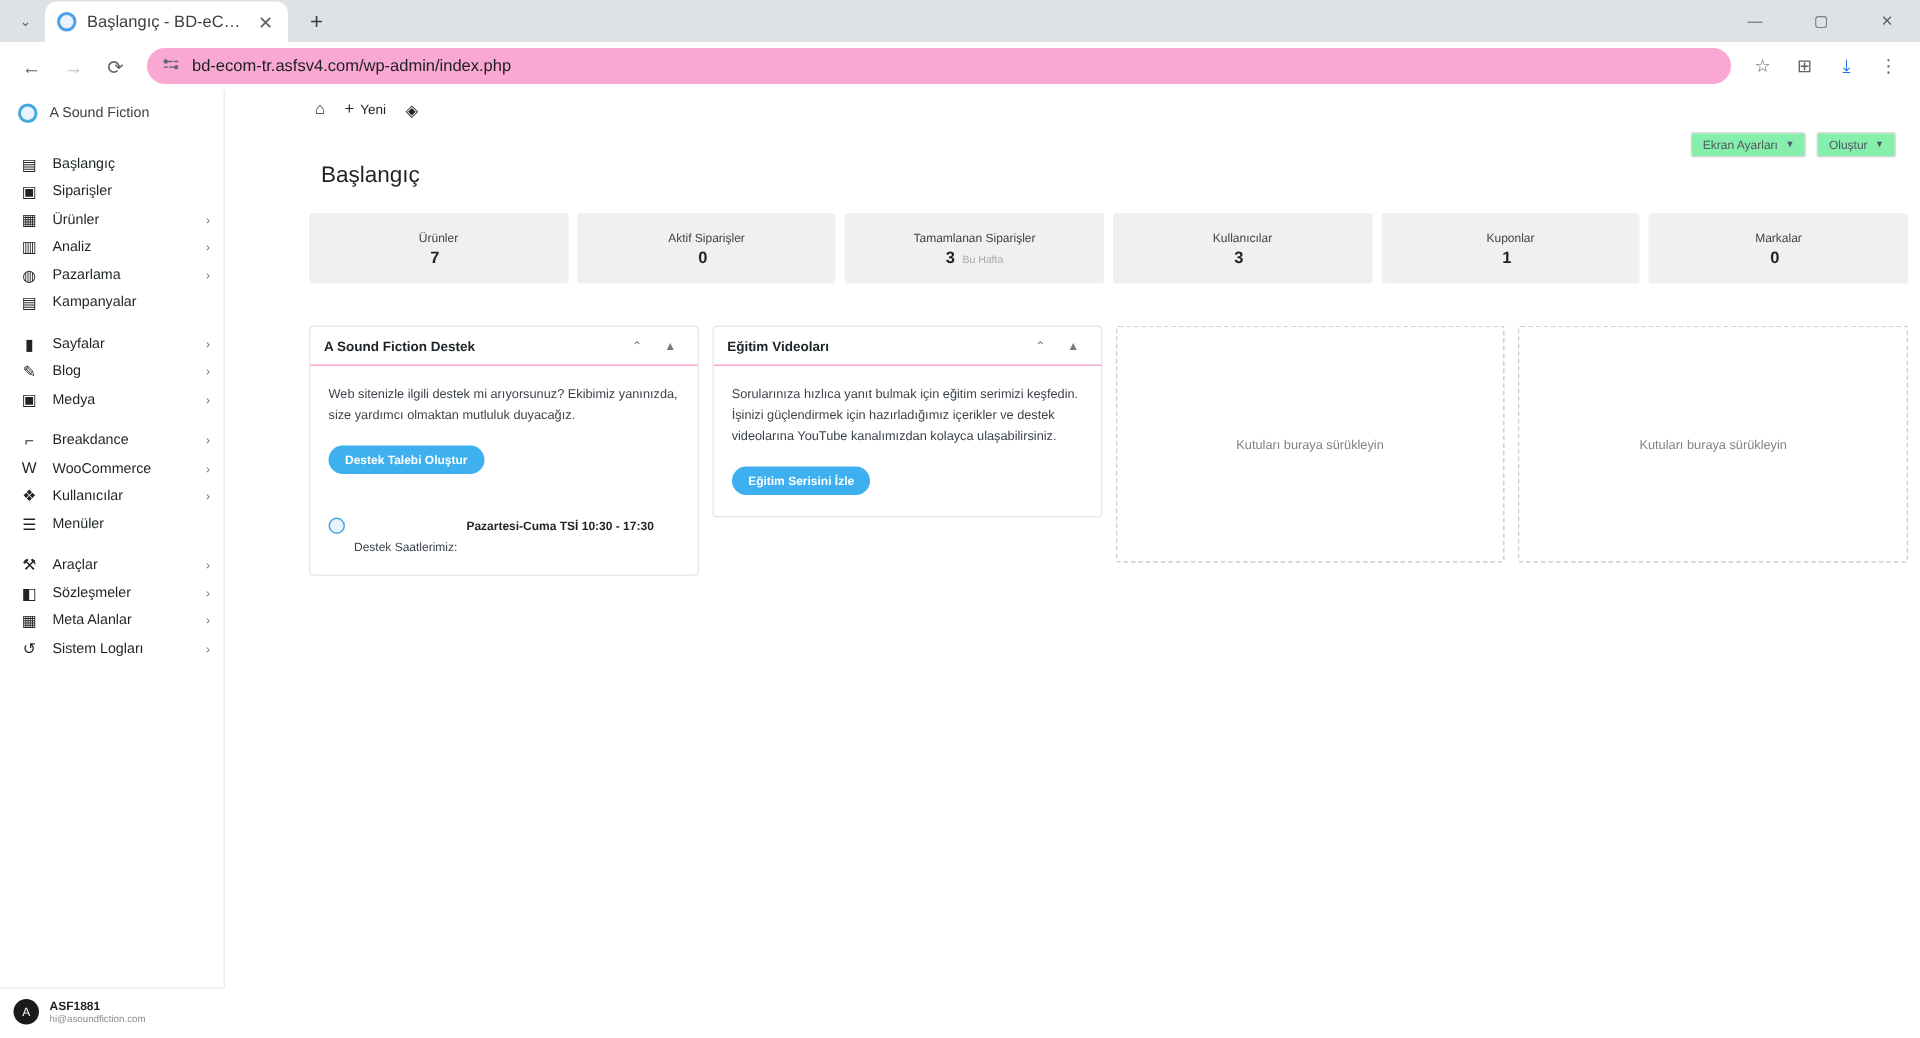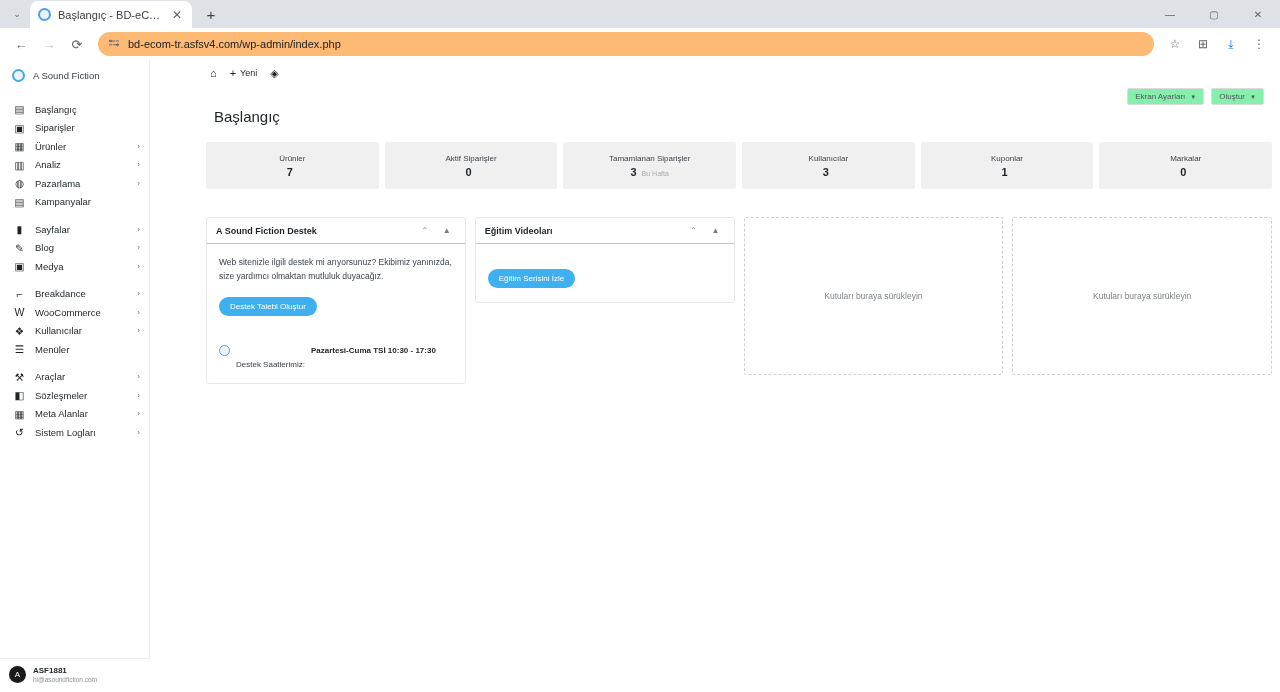--- a/index.html
+++ b/index.html
@@ -43,21 +43,21 @@
     justify-content: center; color: #5f6368; font-size: 10px; }
 
   .toolbar {
     height: 32px; background: #fff; display: flex; align-items: center;
     padding: 0 8px; gap: 2px; flex: none;
   }
   .nav-btn { width: 26px; height: 26px; display: flex; align-items: center; justify-content: center;
     color: #5f6368; font-size: 13px; border-radius: 50%; }
   .nav-btn.dim { color: #bdc1c6; }
   .omnibox {
-    flex: 1; height: 24px; background: #fdba74; border-radius: 13px;
+    flex: 1; height: 24px; background: #f9a8d4; border-radius: 13px;
     display: flex; align-items: center; padding: 0 10px; gap: 8px; margin: 0 6px;
   }
   .omnibox .url { font-size: 11px; color: #202124; }
   .tb-icon { width: 26px; height: 26px; display: flex; align-items: center; justify-content: center;
     color: #5f6368; font-size: 12px; }
   .tb-icon.blue { color: #1a73e8; }
 
   .viewport { flex: 1; background: #fff; display: flex; position: relative; overflow: hidden; gap: 48px; }
 
   
@@ -132,21 +132,21 @@
     display: flex; align-items: center; height: 26px; padding: 0 7px 0 9px;
     border-bottom: 1px solid #f9a8d4;
   }
   .postbox-title { flex: 1; font-size: 9px; color: #1d2327; font-weight: bold; }
   .pb-ctrl { width: 22px; display: flex; align-items: center; justify-content: center;
     font-size: 8px; color: #787c82; }
   .postbox-body { padding: 11px 12px 14px 12px; }
   .pb-text { font-size: 8.5px; color: #3c434a; line-height: 1.65; }
   .pb-btn {
     display: inline-block; margin-top: 14px; background: #3eb0f0; color: #fff;
-    font-size: 8px; border-radius: 11px; padding: 5px 11px; font-weight: normal;
+    font-size: 8px; border-radius: 11px; padding: 5px 11px; font-weight: bold;
   }
   .pb-hours {
     display: flex; align-items: center; gap: 6px; margin-top: 16px;
     font-size: 8px; color: #1d2327;
   }
   .clock {
     width: 11px; height: 11px; border-radius: 50%; border: 1.5px solid #49a7e0;
     background: #e9f4fc; flex: none;
   }
   .pb-hours b { font-weight: bold; }
@@ -408,20 +408,21 @@
           </div>
 
           <div class="col">
             <div class="postbox">
               <div class="postbox-head">
                 <span class="postbox-title">Eğitim Videoları</span>
                 <span class="pb-ctrl">⌃</span>
                 <span class="pb-ctrl">▲</span>
               </div>
               <div class="postbox-body">
+                <div class="pb-text">Sorularınıza hızlıca yanıt bulmak için eğitim serimizi keşfedin. İşinizi güçlendirmek için hazırladığımız içerikler ve destek videolarına YouTube kanalımızdan kolayca ulaşabilirsiniz.</div>
                 <span class="pb-btn">Eğitim Serisini İzle</span>
               </div>
             </div>
           </div>
 
           <div class="col">
             <div class="dropzone">Kutuları buraya sürükleyin</div>
           </div>
 
           <div class="col">

